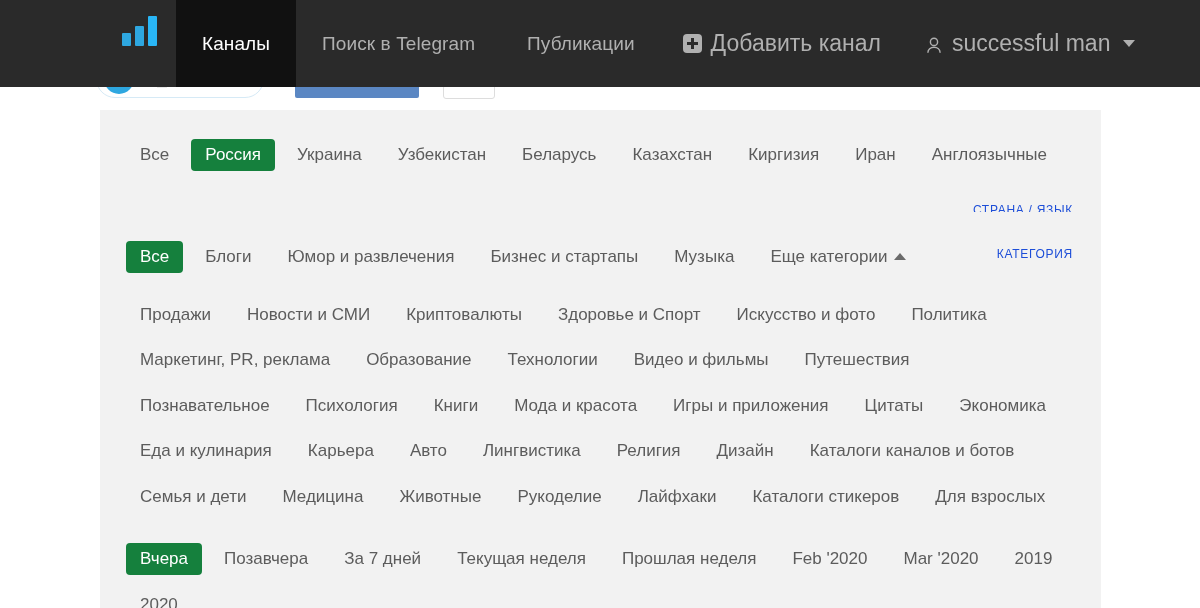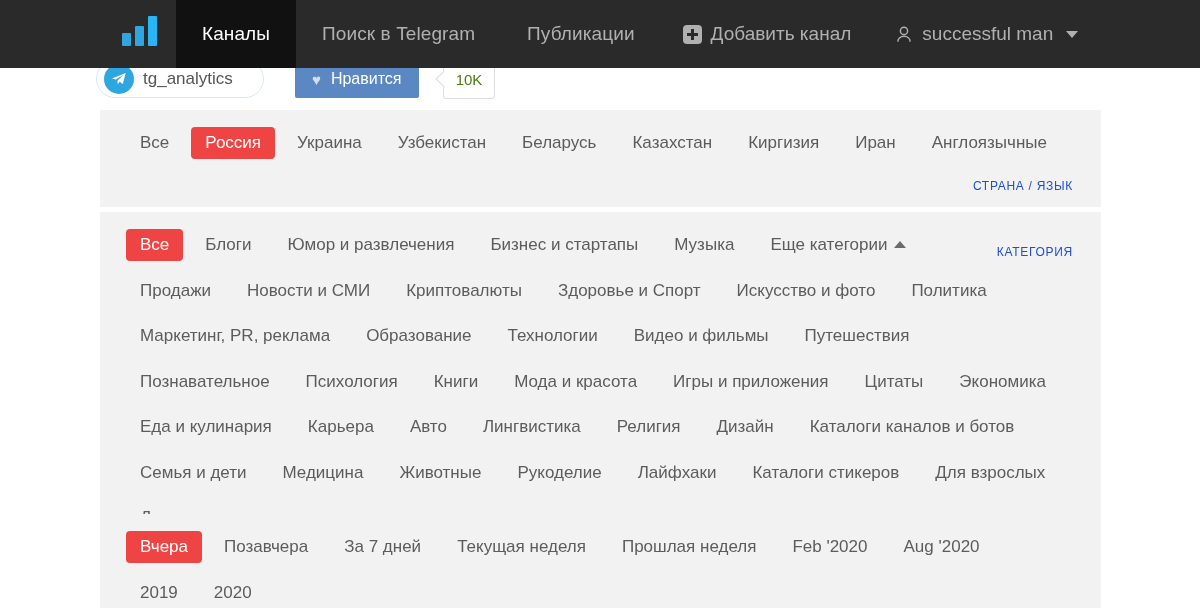--- a/index.html
+++ b/index.html
@@ -6,21 +6,21 @@
   html, body {
     width: 1200px; height: 608px;
     background: #ffffff;
     font-family: "Liberation Sans", sans-serif;
     overflow: hidden;
   }
 
   
   .topbar {
     position: absolute; top: 0; left: 0;
-    width: 1200px; height: 68px;
+    width: 1200px; height: 87px;
     background: #2a2a2a;
     display: flex; align-items: stretch;
     z-index: 20;
   }
   .logo {
     width: 68px; height: 68px;
     display: flex; align-items: flex-end; justify-content: center;
     padding-bottom: 22px;
     margin-left: 108px;
   }
@@ -35,21 +35,21 @@
     white-space: nowrap;
     cursor: pointer;
   }
   .nav-tab.active {
     background: #111111;
     color: #ffffff;
   }
   .nav-item {
     display: flex; align-items: center; gap: 9px;
     padding: 0 22px;
-    font-size: 19px;
+    font-size: 23px;
     color: #b0b0b0;
     white-space: nowrap;
     cursor: pointer;
   }
   .plus-box {
     width: 19px; height: 19px; border-radius: 4px;
     background: #b0b0b0;
     position: relative; flex: none;
   }
   .plus-box::before, .plus-box::after {
@@ -113,34 +113,34 @@
     transform: rotate(45deg);
   }
 
   
   .panel {
     position: absolute; left: 100px; width: 1001px;
     background: #f2f2f2;
     padding: 17px 26px 8px 26px;
   }
   .panel-row {
-    display: flex; flex-wrap: wrap; align-items: center;
-    column-gap: 0; row-gap: 0;
+    display: flex; flex-wrap: wrap; 
+    column-gap: 0; row-gap: 0; margin-top: 12px;
   }
   .chip {
     font-size: 17px; color: #5c5c5c;
     padding: 6px 14px;
     margin: 0 8px 14px 0;
     white-space: nowrap;
     cursor: pointer;
     border-radius: 4px;
     line-height: 1.15;
   }
   .chip.selected {
-    background: #ef4444; color: #ffffff;
+    background: #15803d; color: #ffffff;
   }
   .chip.with-caret { display: inline-flex; align-items: center; gap: 7px; }
   .caret-up {
     width: 0; height: 0;
     border-left: 6px solid transparent;
     border-right: 6px solid transparent;
     border-bottom: 7px solid #6b6b6b;
   }
   .panel-label {
     margin-left: auto;
@@ -277,18 +277,18 @@
 </div>
 
 <div class="panel" id="panel-period">
   <div class="panel-row" id="period-row">
       <span class="chip selected">Вчера</span>
       <span class="chip">Позавчера</span>
       <span class="chip">За 7 дней</span>
       <span class="chip">Текущая неделя</span>
       <span class="chip">Прошлая неделя</span>
       <span class="chip">Feb '2020</span>
-      <span class="chip">Aug '2020</span>
+      <span class="chip">Mar '2020</span>
       <span class="chip">2019</span>
       <span class="chip">2020</span>
     </div>
 
 </div>
 
 </body></html>

